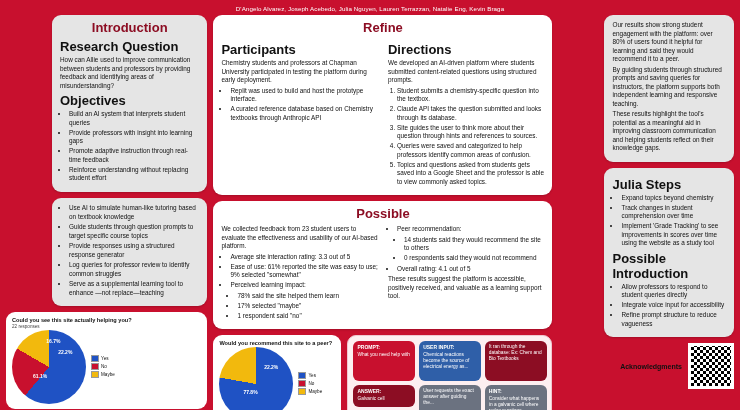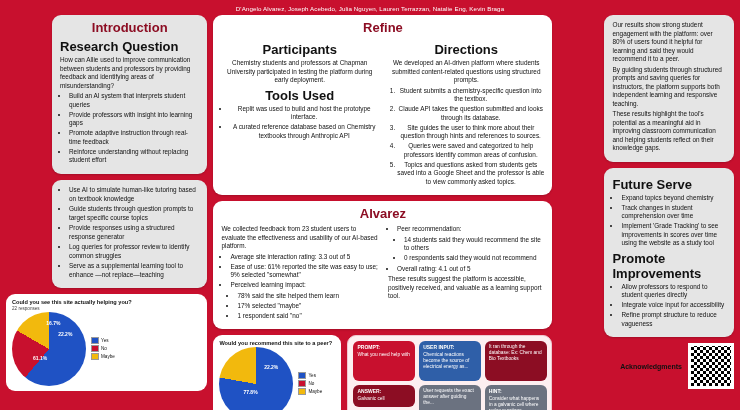--- a/index.html
+++ b/index.html
@@ -32,21 +32,21 @@
   }
   .sub{
     font-size:13px;font-weight:bold;color:#111;margin:3px 0 2px 0;
   }
   p, li{font-size:6.4px;line-height:1.33;margin:0 0 2px 0;}
   ul{margin:0 0 2px 0;padding-left:9px;}
   li{margin-bottom:2px;}
   .tight li{margin-bottom:1.5px;}
 
   .two{display:flex;gap:10px;}
-  .two > div{flex:1;text-align:center;}
+  .two > div{flex:1;}
 
   .results-row{display:flex;gap:10px;}
   .results-row > div{flex:1;}
 
   
   .chart-card{background:#fff;border-radius:9px;padding:5px 6px;box-sizing:border-box;}
   .chart-title{font-size:5.6px;font-weight:bold;margin:0 0 1px 0;}
   .chart-sub{font-size:4.6px;color:#444;margin:0 0 1px 0;}
   .pie-wrap{display:flex;align-items:center;gap:5px;}
   .pie{width:74px;height:74px;border-radius:50%;position:relative;flex:0 0 auto;}
@@ -89,20 +89,21 @@
   <div class="authors">D'Angelo Alvarez, Joseph Acebedo, Julia Nguyen, Lauren Terrazzan, Natalie Eng, Kevin Braga</div>
 
   <div class="cols">
 
     <div class="col-left">
 
       <div class="card soft">
         <div class="sect-title">Introduction</div>
         <div class="sub">Research Question</div>
         <p>How can Allie used to improve communication between students and professors by providing feedback and identifying areas of misunderstanding?</p>
+        <div class="sub">Objectives</div>
         <ul class="tight">
           <li>Build an AI system that interprets student queries</li>
           <li>Provide professors with insight into learning gaps</li>
           <li>Promote adaptive instruction through real-time feedback</li>
           <li>Reinforce understanding without replacing student effort</li>
         </ul>
       </div>
 
       <div class="card soft">
         <ul>
@@ -143,42 +144,41 @@
     </div>
 
     <div class="col-mid">
 
       <div class="card">
         <div class="sect-title">Refine</div>
         <div class="two">
           <div>
             <div class="sub">Participants</div>
             <p>Chemistry students and professors at Chapman University participated in testing the platform during early deployment.</p>
-            <div class="sub">Tools Used</div>
             <ul class="tight">
               <li>Replit was used to build and host the prototype interface.</li>
               <li>A curated reference database based on Chemistry textbooks through Anthropic API</li>
             </ul>
           </div>
           <div>
             <div class="sub">Directions</div>
             <p>We developed an AI-driven platform where students submitted content-related questions using structured prompts.</p>
             <ol class="tight" style="padding-left:9px;margin:2px 0 0 0;">
               <li>Student submits a chemistry-specific question into the textbox.</li>
               <li>Claude API takes the question submitted and looks through its database.</li>
               <li>Site guides the user to think more about their question through hints and references to sources.</li>
               <li>Queries were saved and categorized to help professors identify common areas of confusion.</li>
               <li>Topics and questions asked from students gets saved into a Google Sheet and the professor is able to view commonly asked topics.</li>
             </ol>
           </div>
         </div>
       </div>
 
       <div class="card">
-        <div class="sect-title">Alvarez</div>
+        <div class="sect-title">Possible</div>
         <div class="results-row">
           <div>
             <p>We collected feedback from 23 student users to evaluate the effectiveness and usability of our AI-based platform.</p>
             <ul class="tight">
               <li>Average site interaction rating: 3.3 out of 5</li>
               <li>Ease of use: 61% reported the site was easy to use; 9% selected "somewhat"</li>
               <li>Perceived learning impact:</li>
             </ul>
             <ul class="tight" style="padding-left:16px;">
               <li>78% said the site helped them learn</li>
@@ -266,27 +266,27 @@
 
     <div class="col-right">
 
       <div class="card soft">
         <p>Our results show strong student engagement with the platform: over 80% of users found it helpful for learning and said they would recommend it to a peer.</p>
         <p>By guiding students through structured prompts and saving queries for instructors, the platform supports both independent learning and responsive teaching.</p>
         <p>These results highlight the tool's potential as a meaningful aid in improving classroom communication and helping students reflect on their knowledge gaps.</p>
       </div>
 
       <div class="card soft">
-        <div class="sub">Future Serve</div>
+        <div class="sub">Julia Steps</div>
         <ul class="tight">
           <li>Expand topics beyond chemistry</li>
           <li>Track changes in student comprehension over time</li>
           <li>Implement 'Grade Tracking' to see improvements in scores over time using the website as a study tool</li>
         </ul>
-        <div class="sub">Promote Improvements</div>
+        <div class="sub">Possible Introduction</div>
         <ul class="tight">
           <li>Allow professors to respond to student queries directly</li>
           <li>Integrate voice input for accessibility</li>
           <li>Refine prompt structure to reduce vagueness</li>
         </ul>
       </div>
 
       <div class="ack">
         <span class="ack-label">Acknowledgments</span>
         <span class="qr"></span>

